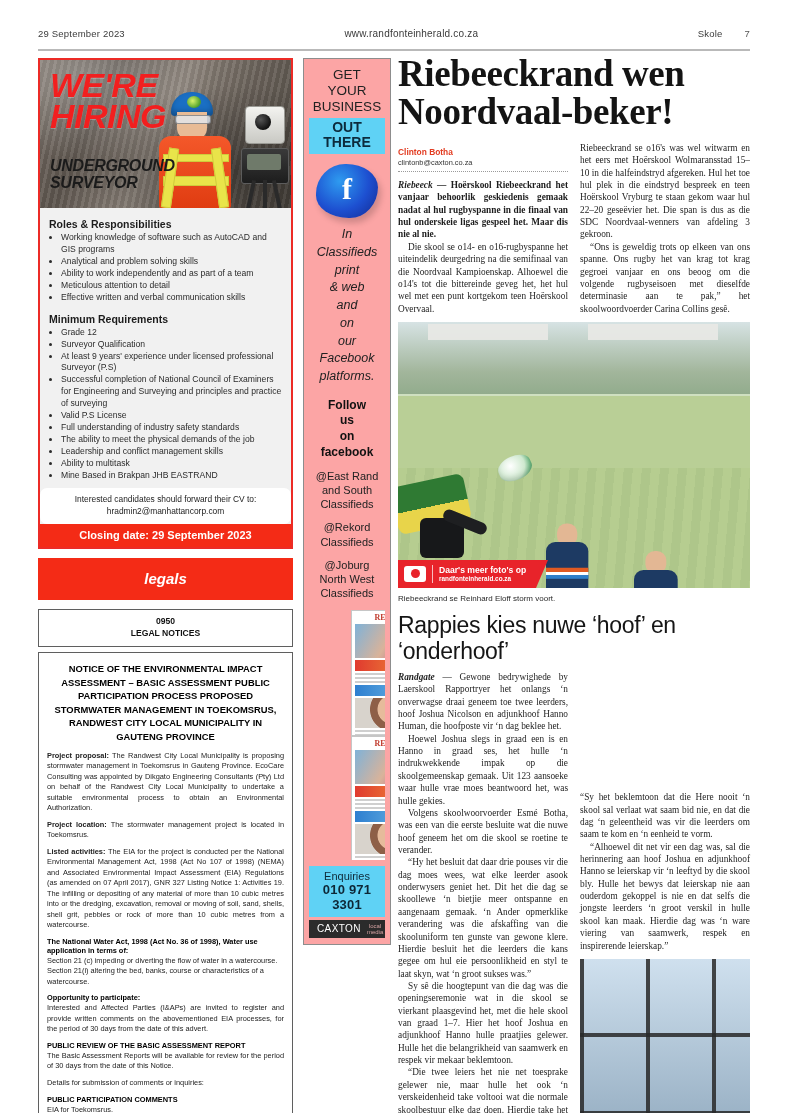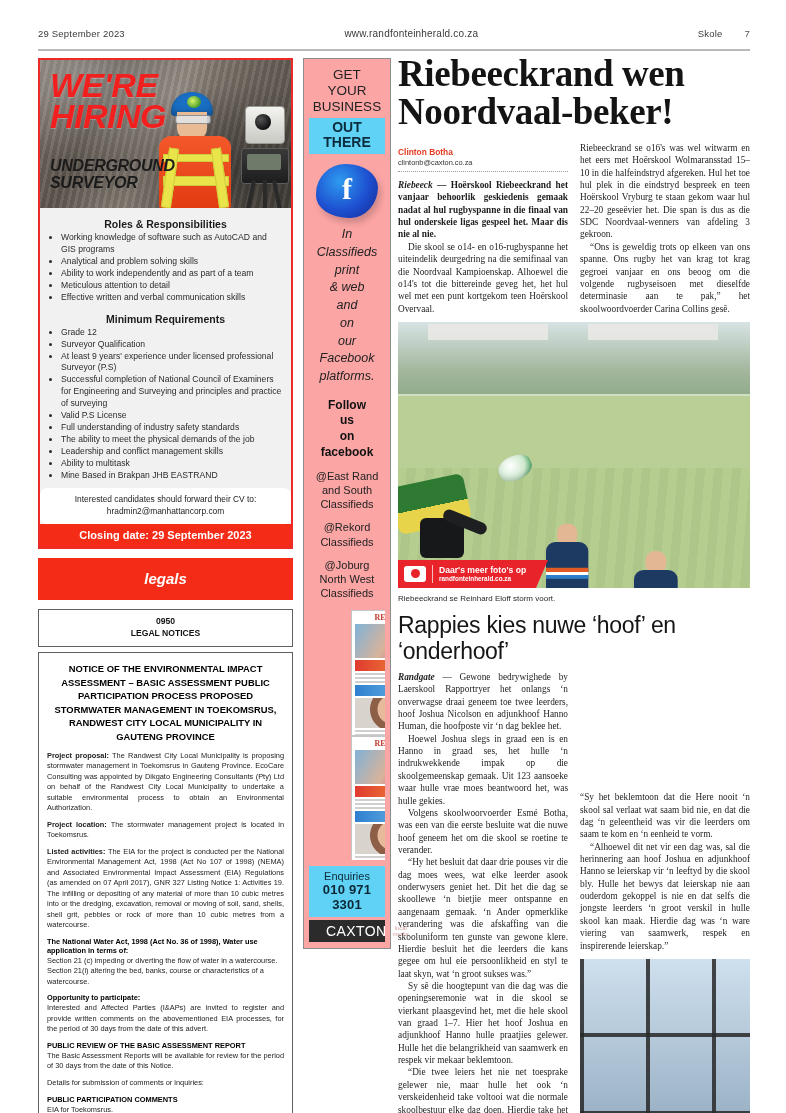--- a/index.html
+++ b/index.html
@@ -128,21 +128,21 @@
     font-size: 34px; line-height: 0.92;
     letter-spacing: -.5px;
     text-shadow: 0 1px 0 rgba(255,255,255,.25);
   }
   .ad-hiring-sub {
     position:absolute; left: 10px; top: 98px;
     font-weight: 800; font-style: italic; color: #1b1b1b;
     font-size: 16px; line-height: 1.05; letter-spacing: -.3px;
   }
   .ad-body { padding: 8px 9px 6px 9px; background: #f1f1f1; }
-  .ad-h { font-size: 10.5px; font-weight: 700; color: #1c1c1c; margin: 2px 0 2px; text-align: center; }
+  .ad-h { font-size: 10.5px; font-weight: 700; color: #1c1c1c; margin: 2px 0 2px; }
   .ad-h.second { margin-top: 9px; }
   .ad-ul { margin: 0; padding-left: 12px; }
   .ad-ul li {
     font-size: 8.6px; line-height: 1.35; color: #2b2b2b; margin-bottom: 0.5px;
   }
   .ad-cv {
     background: #ffffff; text-align: center; padding: 6px 6px 7px;
     font-size: 8.4px; line-height: 1.35; color: #222; border-radius: 7px;
   }
   .ad-close {
@@ -241,21 +241,21 @@
   .enq .l1 { font-size: 11px; color:#0e2a39; }
   .enq .l2 { font-size: 13px; font-weight: 800; color:#0d2736; letter-spacing:.2px; }
   .caxton {
     margin-top: 3px; background:#2b2b2b; color:#fff; padding: 3px 4px;
     display:flex; align-items:center; gap: 4px;
   }
   .caxton .mark {
     width: 10px; height: 10px; background:#e8441f; border-radius: 2px;
     display:inline-block;
   }
-  .caxton .name { font-size: 14px; letter-spacing: .4px; margin-left: 9px; }
+  .caxton .name { font-size: 10px; letter-spacing: .4px; }
   .caxton .tag { font-size: 6px; color:#d6a3a3; margin-left: 2px; }
 
   
   .headline {
     font-family: "Liberation Serif", serif;
     font-size: 37px; line-height: 1.04; color: #141414;
     letter-spacing: -.4px; margin: 0 0 10px;
   }
   .byline { width: 170px; }
   .byline .name { color:#e23b20; font-size: 8.4px; font-weight: 700; }

